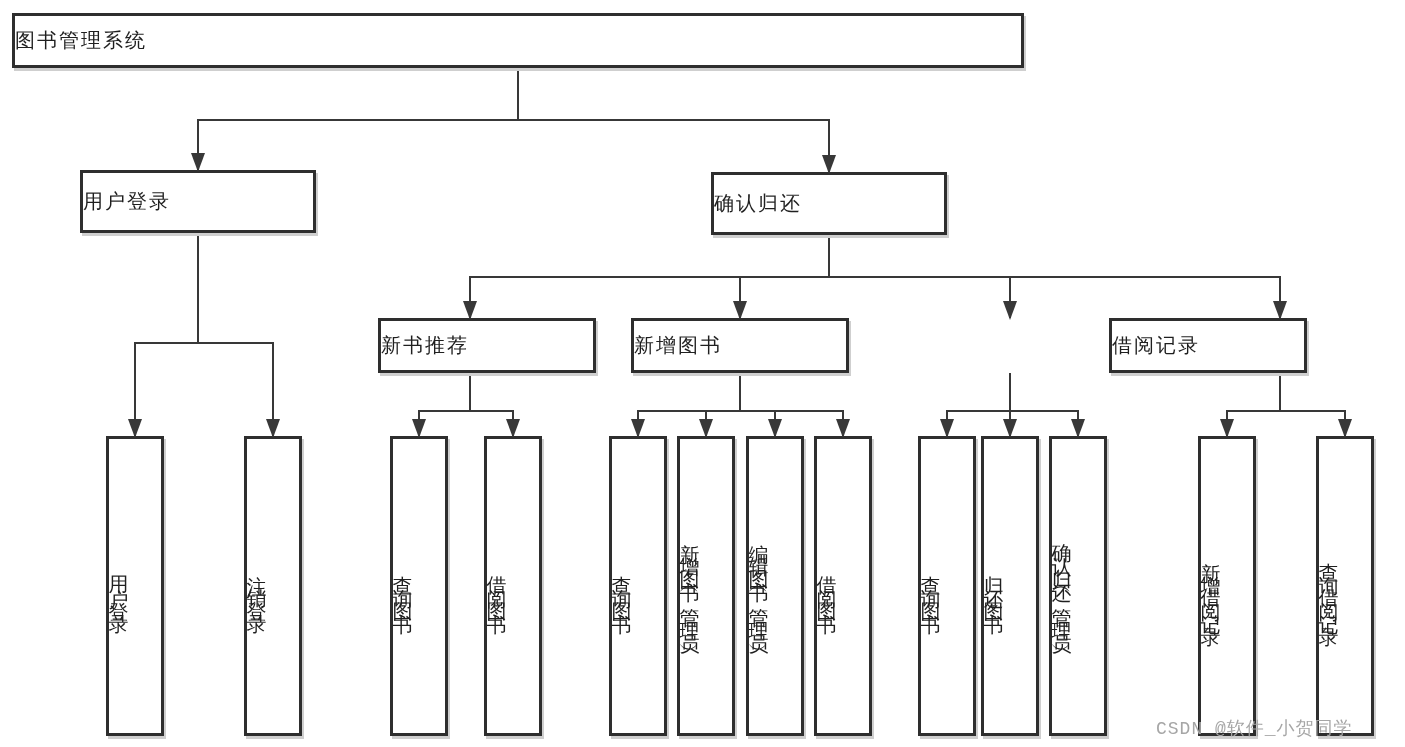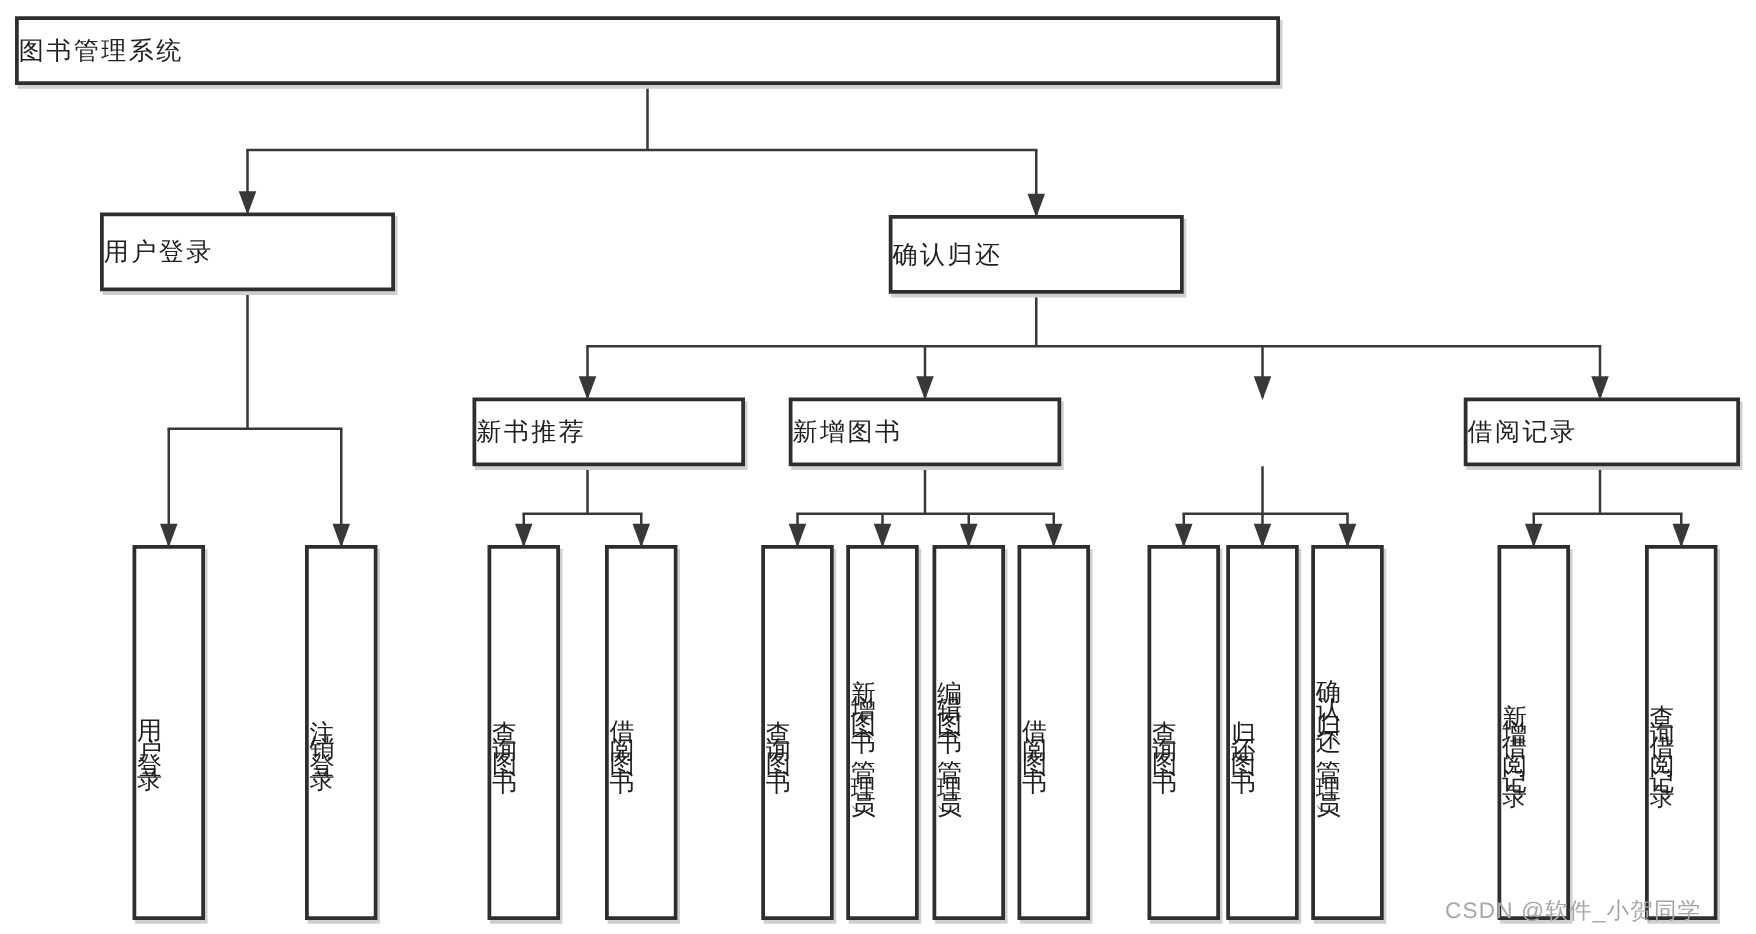--- a/index.html
+++ b/index.html
@@ -49,20 +49,21 @@
   }
   #watermark {
     position: absolute;
     left: 1156px;
     top: 716px;
     font-size: 18px;
     color: var(--wm, #a6a6a6);
     letter-spacing: 1px;
     z-index: 5;
     white-space: nowrap;
+    font-family: Liberation Mono, monospace;
   }
 </style>
 </head>
 <body>
 
 <div id="stage" style="--bg: #ffffff; --line: #383838; --border: #2e2e2e; --text: #1f1f1f; --wm: #a6a6a6;">
   <div id="watermark">CSDN @软件_小贺同学</div>
 <div class="cline" style="left: 517px; top: 68px; width: 2px; height: 52px;"></div>
     <div class="cline" style="left: 197px; top: 119px; width: 633px; height: 2px;"></div>
     <div class="cline" style="left: 197px; top: 120px; width: 2px; height: 50px;"></div>
@@ -123,21 +124,21 @@
     </div>
     <div class="node h" style="left: 711px; top: 172px; width: 236px; height: 63px;">
       <span class="lbl">确认归还</span>
     </div>
     <div class="node h" style="left: 378px; top: 318px; width: 218px; height: 55px;">
       <span class="lbl">新书推荐</span>
     </div>
     <div class="node h" style="left: 631px; top: 318px; width: 218px; height: 55px;">
       <span class="lbl">新增图书</span>
     </div>
-    <div class="node h" style="left: 1171px; top: 318px; width: 221px; height: 55px;">
+    <div class="node h" style="left: 1109px; top: 318px; width: 198px; height: 55px;">
       <span class="lbl">借阅记录</span>
     </div>
     <div class="node v" style="left: 106px; top: 436px; width: 58px; height: 300px;">
       <span class="lbl">用户登录</span>
     </div>
     <div class="node v" style="left: 244px; top: 436px; width: 58px; height: 300px;">
       <span class="lbl">注销登录</span>
     </div>
     <div class="node v" style="left: 390px; top: 436px; width: 58px; height: 300px;">
       <span class="lbl">查询图书</span>

